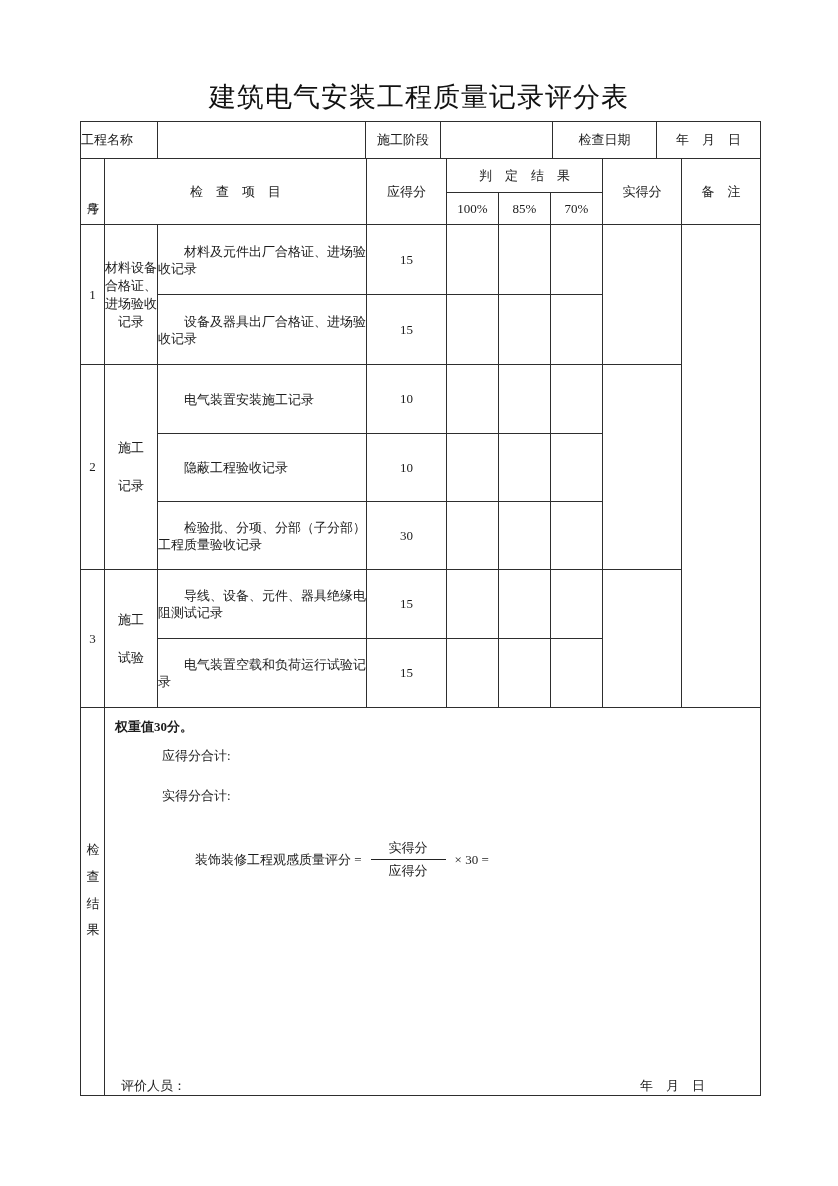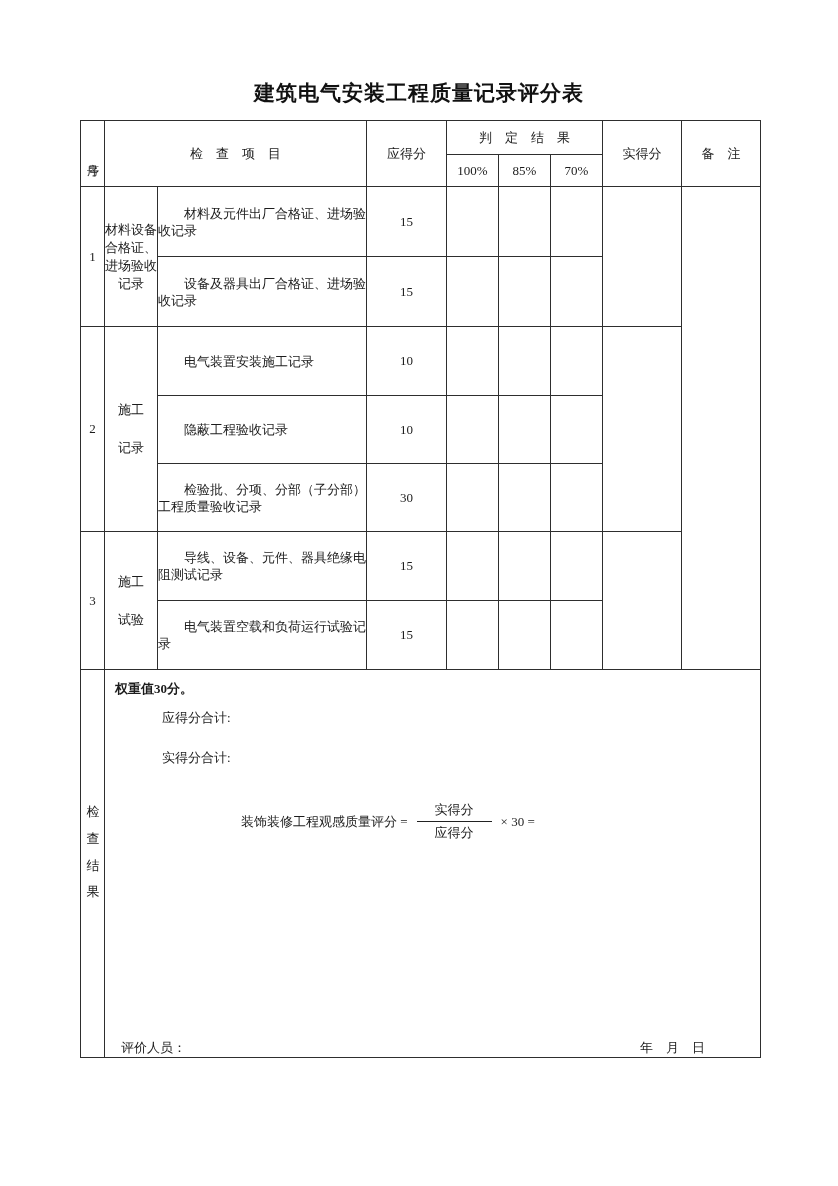--- a/index.html
+++ b/index.html
@@ -4,21 +4,21 @@
 <style>
   html,body { margin:0; padding:0; background:#ffffff; }
   .page {
     position:relative; width:838px; height:1186px; background:#ffffff;
     font-family:"Liberation Serif","DejaVu Serif",serif; color:#1c1c1c;
     overflow:hidden;
   }
   .title {
     position:absolute; top:79px; left:0; width:100%;
     text-align:center; font-family:"Liberation Sans","DejaVu Sans",sans-serif;
-    font-weight:bold; font-size:21px; letter-spacing:1px; color:#111;
+    font-weight:normal; font-size:27px; letter-spacing:1px; color:#111;
   }
   .tables { position:absolute; left:80px; top:121px; width:680px; }
   table.t { border-collapse:collapse; table-layout:fixed; width:680px; }
   table.t + table.t { margin-top:-1px; }
   .t td { border:1px solid #2e2e2e; font-size:13px; padding:0; vertical-align:middle; overflow:hidden; }
 
   
   .info tr { height:37px; }
   .lab { text-align:center; }
   .lab-left { text-align:left; padding-left:12px; }
@@ -40,21 +40,21 @@
   .result tr { height:388px; }
   .result-label-cell { text-align:center; }
   .vtext-loose {
     writing-mode:vertical-rl; text-orientation:upright;
     letter-spacing:27px; display:inline-block; position:relative; top:-14px; font-size:13px;
   }
   .result-cell { position:relative; vertical-align:top; }
   .weight-note  { position:absolute; top:10px;  left:10px;font-weight:bold; }
   .due-total    { position:absolute; top:39px;  left:57px; }
   .actual-total { position:absolute; top:79px;  left:57px; }
-  .formula { position:absolute; top:132px; left:90px; display:flex; align-items:center; gap:9px;margin-left:46px; }
+  .formula { position:absolute; top:132px; left:90px; display:flex; align-items:center; gap:9px; }
   .frac { display:inline-flex; flex-direction:column; align-items:center; line-height:16px; }
   .frac .num { padding:0 18px 3px 18px; }
   .frac .den { border-top:1px solid #222; padding:3px 18px 0 18px; }
   .sign-row {
     position:absolute; top:332px; left:0; right:0;
     display:flex; justify-content:space-between;
     padding:0 55px 0 16px;
     margin-top:37px;
   }
 </style>
@@ -70,20 +70,28 @@
     <table class="t info">
       <colgroup>
         <col style="width:77px">
           <col style="width:208px">
           <col style="width:75px">
         <col style="width:112px">
           <col style="width:104px">
           <col style="width:104px">
       </colgroup>
       <tbody>
+          <tr>
+        <td class="lab lab-left">工程名称</td>
+        <td class="val"></td>
+        <td class="lab">施工阶段</td>
+        <td class="val"></td>
+        <td class="lab">检查日期</td>
+        <td class="date-cell">年　月　日</td>
+      </tr>
     </tbody>
       </table>
 
     <table class="t main">
       <colgroup>
         <col style="width:24px">
           <col style="width:53px">
           <col style="width:209px">
         <col style="width:80px">
           <col style="width:52px">

